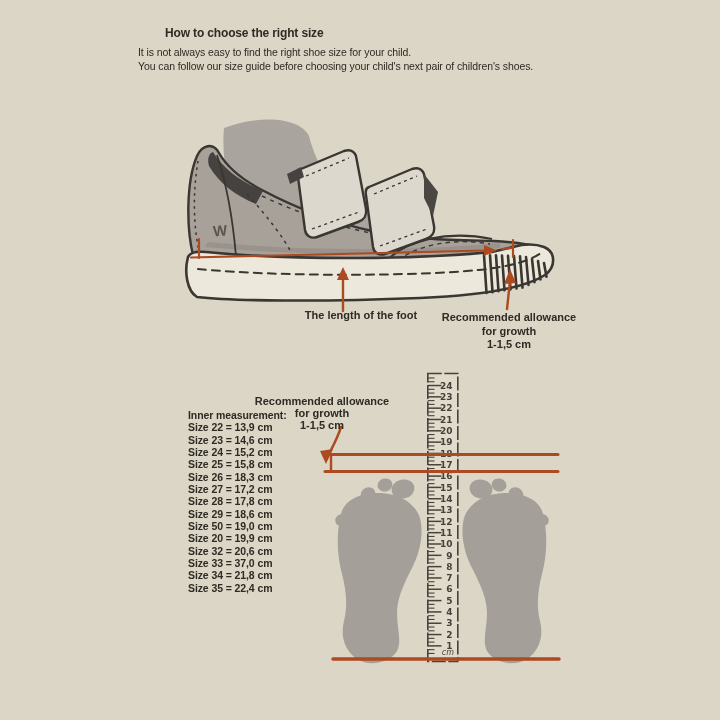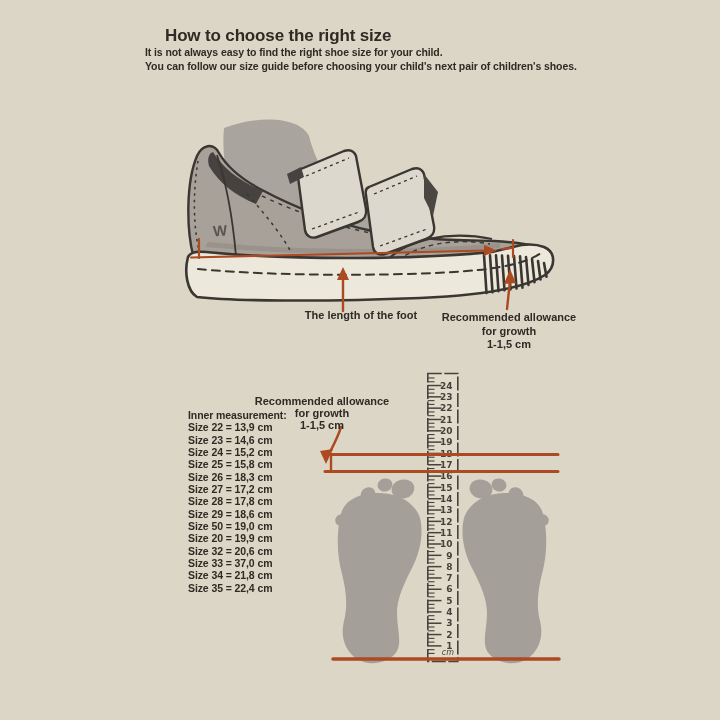--- a/index.html
+++ b/index.html
@@ -5,25 +5,25 @@
   html,body{margin:0;padding:0;background:#b8b2a2;}
   .canvas{
     position:relative;width:720px;height:720px;margin:0 auto;
     background:#dcd6c6;overflow:hidden;
     font-family:"Liberation Sans",sans-serif;color:#2e2a24;
   }
   .canvas *{box-sizing:border-box;}
   svg.illo{position:absolute;left:0;top:0;width:720px;height:720px;}
   .page-title{
     position:absolute;left:145px;top:26px;
-    font-size:17px;font-weight:700;letter-spacing:-0.15px;padding-left:20px;
+    font-size:12px;font-weight:700;letter-spacing:-0.15px;padding-left:20px;
   }
   .intro{
-    position:absolute;left:145px;top:45px;
-    font-size:10.5px;font-weight:700;line-height:14.2px;letter-spacing:-0.1px;
+    position:absolute;left:138px;top:45px;
+    font-size:10.5px;font-weight:400;line-height:14.2px;letter-spacing:-0.1px;
   }
   .label{
     position:absolute;transform:translateX(-50%);
     font-weight:700;text-align:center;white-space:nowrap;
   }
   .length-label{left:361px;top:309px;font-size:11px;line-height:13.5px;text-align:right;}
   .allow-shoe{left:509px;top:311px;font-size:11px;line-height:13.5px;}
   .allow-measure{left:322px;top:395px;font-size:11px;line-height:12px;}
   .size-table{
     position:absolute;left:188px;top:409px;

